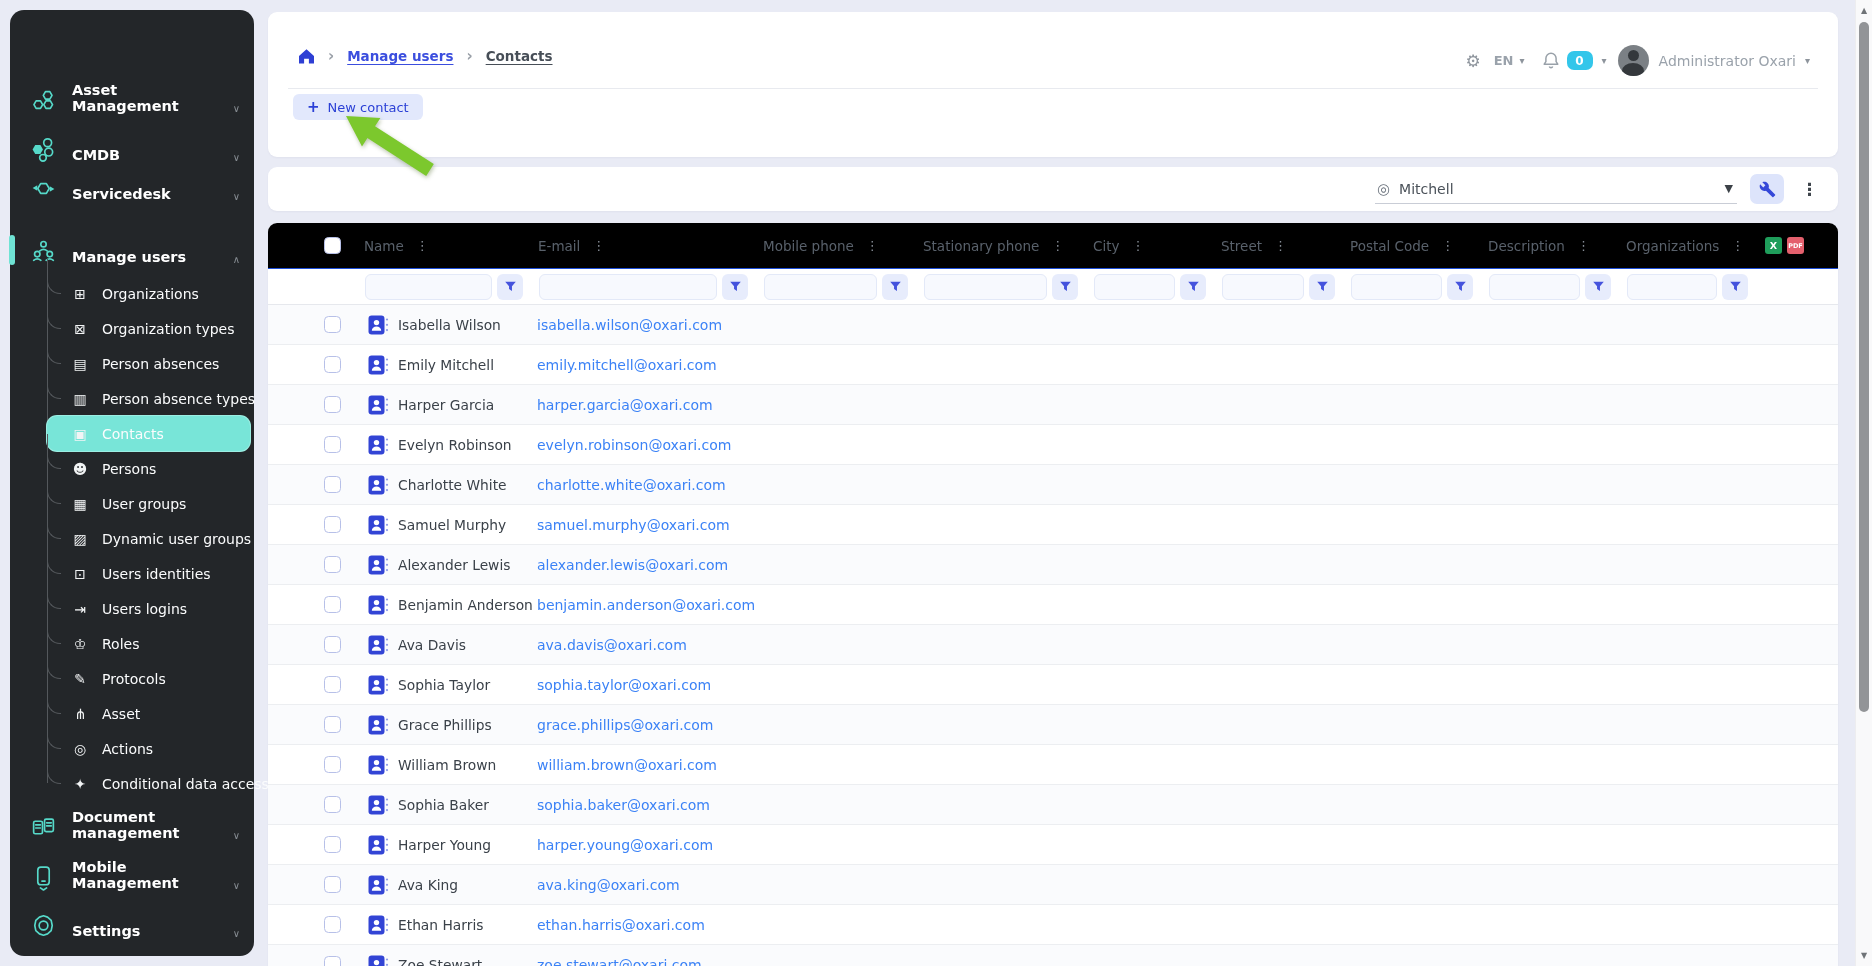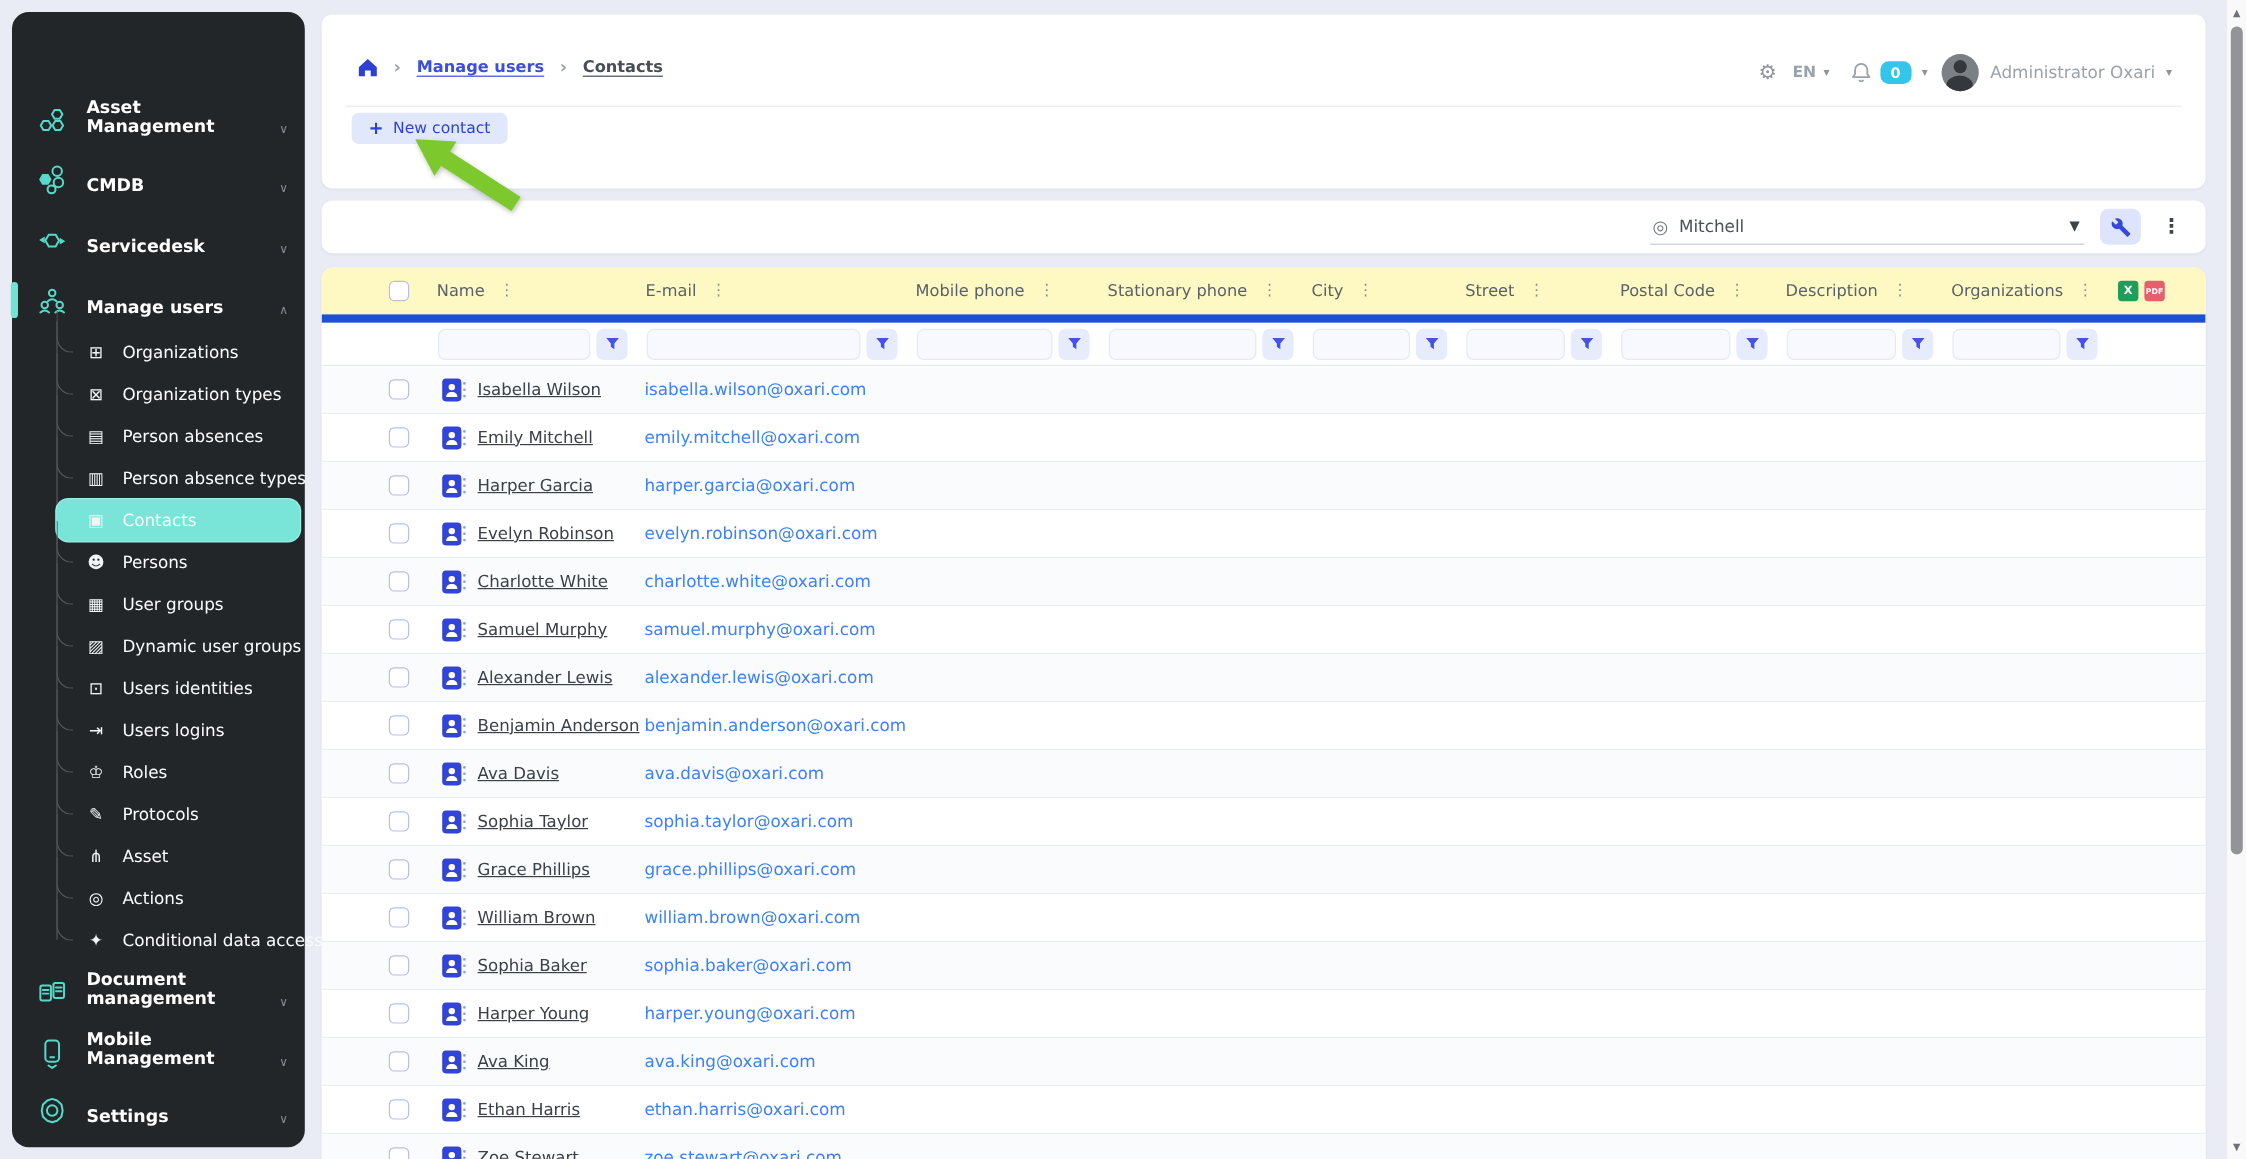--- a/index.html
+++ b/index.html
@@ -108,21 +108,21 @@
   .view-label { flex:1; color:#4a5159; font-size:14px; }
   .view-caret { color:#3c4248; font-size:11px; }
   .btn-wrench {
     width:34px; height:30px; border-radius:7px; background:#dde4fb; border:none;
     display:flex; align-items:center; justify-content:center; cursor:pointer; margin-right:13px;
   }
   .kebab-lg { color:#3f454c; font-size:17px; font-weight:700; cursor:pointer; padding:0 4px; }
 
   
   .grid-row { display:grid; grid-template-columns:88px 174px 225px 160px 170px 128px 129px 138px 138px 137px 83px; }
-  .thead { height:46px; background:#fef9c3; border-bottom:7px solid #1d4ed8; }
+  .thead { height:46px; background:#000000; border-bottom:1px solid #1d4ed8; }
   .th { display:flex; align-items:center; gap:10px; padding-left:8px; }
   .th-label { color:#59616b; font-size:13.5px; font-weight:500; white-space:nowrap; }
   .col-menu { color:#868d96; font-size:13px; cursor:pointer; padding:0 2px; }
   .th-check { padding-left:56px; }
   .th-export { justify-content:flex-end; padding-right:34px; gap:5px; padding-left:0; }
   .exp-xls {
     width:17px; height:17px; border-radius:3px; background:#1f9d5b; color:#fff;
     font-size:9.5px; font-weight:700; display:flex; align-items:center; justify-content:center; cursor:pointer;
   }
   .exp-pdf {
@@ -142,21 +142,21 @@
   .trow { height:40px; border-bottom:1px solid #eceef1; cursor:pointer; }
   .trow:nth-child(odd) { background:#fafbfd; }
   .cell { display:flex; align-items:center; }
   .cell-check { padding-left:56px; }
   .checkbox {
     width:17px; height:17px; border:1.6px solid #b7c0e8; border-radius:4.5px;
     background:#fff; cursor:pointer; flex:none;
   }
   .cell-name { gap:9px; padding-left:12px; }
   .contact-icon { width:21px; height:20px; flex:none; }
-  .name-text { color:#3a4149; font-size:13.8px; font-weight:500; white-space:nowrap;text-decoration:underline; }
+  .name-text { color:#3a4149; font-size:13.8px; font-weight:500; white-space:nowrap; }
   .cell-email { padding-left:7px; }
   .email-text { color:#3b82f6; font-size:14px; white-space:nowrap; }
 
   
   .scrollbar { position:absolute; right:0; top:0; width:17px; height:966px; background:#f9f9fa; border-left:1px solid #ededef; }
   .sb-arrow { position:absolute; left:0; width:100%; text-align:center; color:#6f7377; font-size:8px; cursor:pointer; }
   .sb-up { top:6px; } .sb-down { bottom:6px; }
   .sb-thumb { position:absolute; left:3px; width:10px; top:22px; height:690px; background:#929497; border-radius:7px; cursor:pointer; }
 
   .tealstroke { stroke:#56d9c9; fill:none; stroke-width:1.6; stroke-linecap:round; stroke-linejoin:round; }
@@ -182,21 +182,21 @@
     <svg class="nicon" viewBox="0 0 26 26">
       <polygon class="tealfill" points="12.5,13 10,17.3 5,17.3 2.5,13 5,8.7 10,8.7"></polygon>
       <circle class="tealstroke" cx="17" cy="6.5" r="3.8"></circle>
       <circle class="tealstroke" cx="18" cy="15.5" r="3.8"></circle>
       <circle class="tealstroke" cx="12.5" cy="21" r="3.2"></circle>
     </svg>
     <span class="nlabel">CMDB</span>
     <span class="chev">∨</span>
   </div>
 
-  <div class="nav-item" style="top:174px">
+  <div class="nav-item" style="top:162px">
     <svg class="nicon" viewBox="0 0 26 26">
       <polygon class="tealstroke" points="18.5,13 15.75,17.76 10.25,17.76 7.5,13 10.25,8.24 15.75,8.24"></polygon>
       <polygon class="tealfill" points="2.5,12.5 7,9.8 7,15.2"></polygon>
       <polygon class="tealfill" points="23.5,13.5 19,10.8 19,16.2"></polygon>
     </svg>
     <span class="nlabel">Servicedesk</span>
     <span class="chev">∨</span>
   </div>
 
   <div class="nav-item" style="top:225px">

